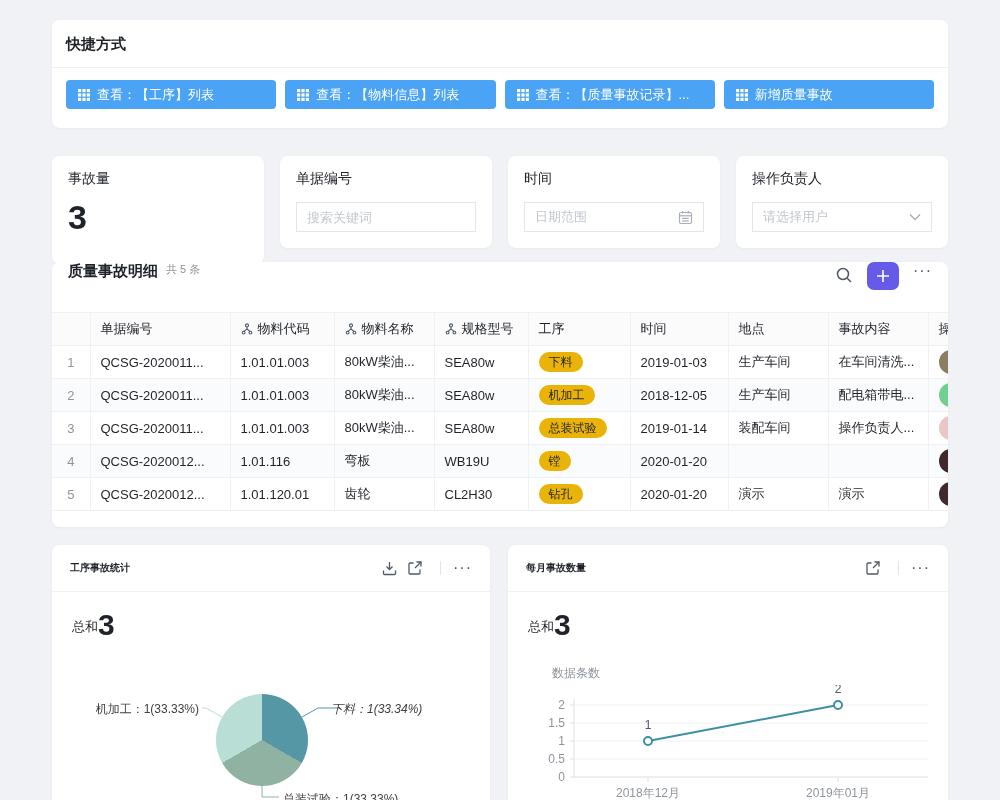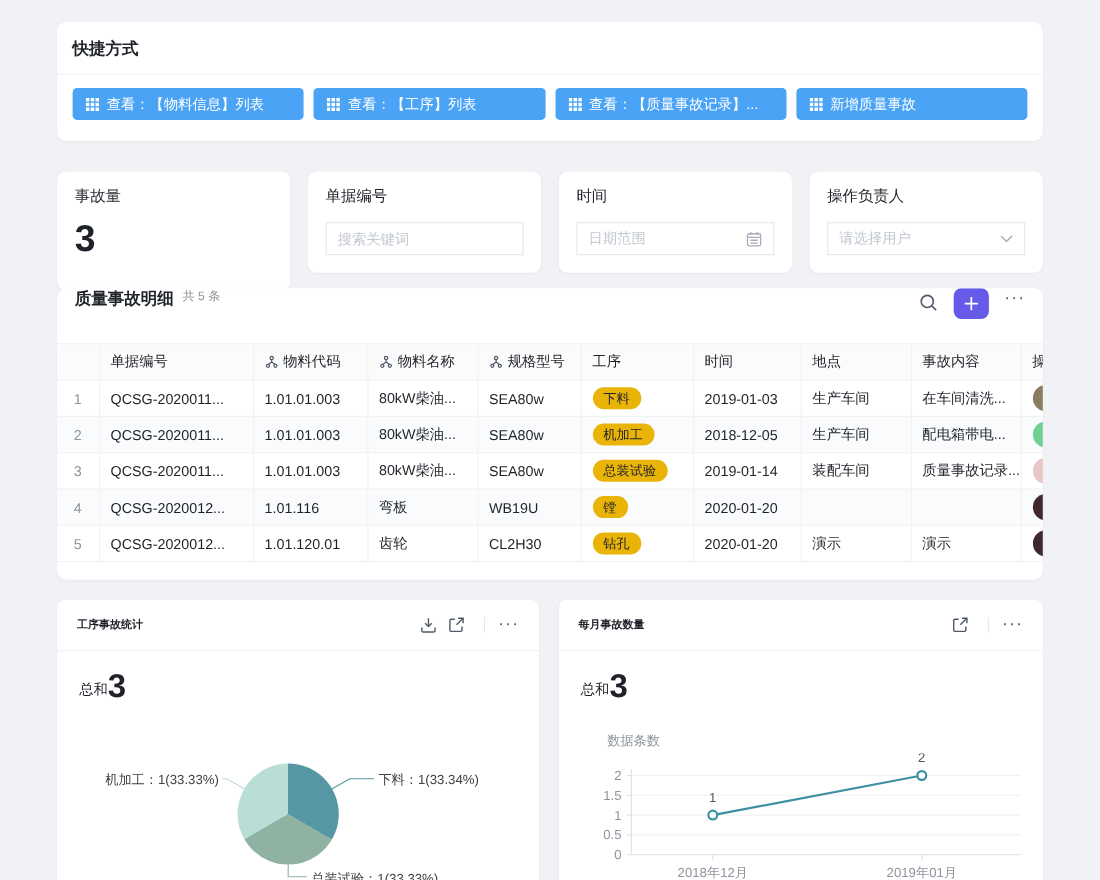--- a/index.html
+++ b/index.html
@@ -88,21 +88,21 @@
   .sum-row { display:flex; align-items:flex-end; padding:18px 20px 0; gap:0; }
   .sum-label { font-size:13px; color:#1f2329; padding-bottom:4px; }
   .sum-value { font-size:30px; font-weight:bold; line-height:1; }
 
   .pie-area { position:absolute; left:0; top:0; width:438px; height:280px; pointer-events:none; }
   .pie {
     position:absolute; left:164px; top:149px; width:92px; height:92px; border-radius:50%;
   }
   .pie-label { position:absolute; font-size:12px; color:#404040; white-space:nowrap; }
   .pie-label.l { left:10px; top:156px; width:137px; text-align:right; }
-  .pie-label.r { left:292px; top:156px; }
+  .pie-label.r { left:279px; top:156px;font-style:italic; }
   .pie-label.b { left:231px; top:246px; }
   .connectors { position:absolute; left:0; top:0; }
 
   .yname { position:absolute; left:44px; top:120px; font-size:12px; color:#8f959e; }
   .line-svg { position:absolute; left:12px; top:140px; }
 </style>
 </head>
 <body>
 
 <div class="card shortcuts">
@@ -116,37 +116,37 @@
             <rect x="4.4" y="0" width="3.2" height="3.2"></rect>
             <rect x="8.8" y="0" width="3.2" height="3.2"></rect>
             <rect x="0" y="4.4" width="3.2" height="3.2"></rect>
             <rect x="4.4" y="4.4" width="3.2" height="3.2"></rect>
             <rect x="8.8" y="4.4" width="3.2" height="3.2"></rect>
             <rect x="0" y="8.8" width="3.2" height="3.2"></rect>
             <rect x="4.4" y="8.8" width="3.2" height="3.2"></rect>
             <rect x="8.8" y="8.8" width="3.2" height="3.2"></rect>
           </g>
         </svg>
-      <span>查看：【物料信息】列表</span>
+      <span>查看：【工序】列表</span>
     </button>
     <button class="qbtn">
       <svg class="grid-icon" viewBox="0 0 12 12">
           <g fill="#fff">
             <rect x="0" y="0" width="3.2" height="3.2"></rect>
             <rect x="4.4" y="0" width="3.2" height="3.2"></rect>
             <rect x="8.8" y="0" width="3.2" height="3.2"></rect>
             <rect x="0" y="4.4" width="3.2" height="3.2"></rect>
             <rect x="4.4" y="4.4" width="3.2" height="3.2"></rect>
             <rect x="8.8" y="4.4" width="3.2" height="3.2"></rect>
             <rect x="0" y="8.8" width="3.2" height="3.2"></rect>
             <rect x="4.4" y="8.8" width="3.2" height="3.2"></rect>
             <rect x="8.8" y="8.8" width="3.2" height="3.2"></rect>
           </g>
         </svg>
-      <span>查看：【工序】列表</span>
+      <span>查看：【物料信息】列表</span>
     </button>
     <button class="qbtn">
       <svg class="grid-icon" viewBox="0 0 12 12">
           <g fill="#fff">
             <rect x="0" y="0" width="3.2" height="3.2"></rect>
             <rect x="4.4" y="0" width="3.2" height="3.2"></rect>
             <rect x="8.8" y="0" width="3.2" height="3.2"></rect>
             <rect x="0" y="4.4" width="3.2" height="3.2"></rect>
             <rect x="4.4" y="4.4" width="3.2" height="3.2"></rect>
             <rect x="8.8" y="4.4" width="3.2" height="3.2"></rect>
@@ -326,21 +326,21 @@
       </tr>
       <tr>
         <td class="rownum">3</td>
         <td>QCSG-2020011...</td>
         <td>1.01.01.003</td>
         <td>80kW柴油...</td>
         <td>SEA80w</td>
         <td><span class="tag">总装试验</span></td>
         <td>2019-01-14</td>
         <td>装配车间</td>
-        <td>质量事故记录...</td>
+        <td>操作负责人...</td>
         <td><span class="avatar" style="background: rgb(233, 199, 197);"></span></td>
       </tr>
       <tr>
         <td class="rownum">4</td>
         <td>QCSG-2020012...</td>
         <td>1.01.116</td>
         <td>弯板</td>
         <td>WB19U</td>
         <td><span class="tag">镗</span></td>
         <td>2020-01-20</td>

